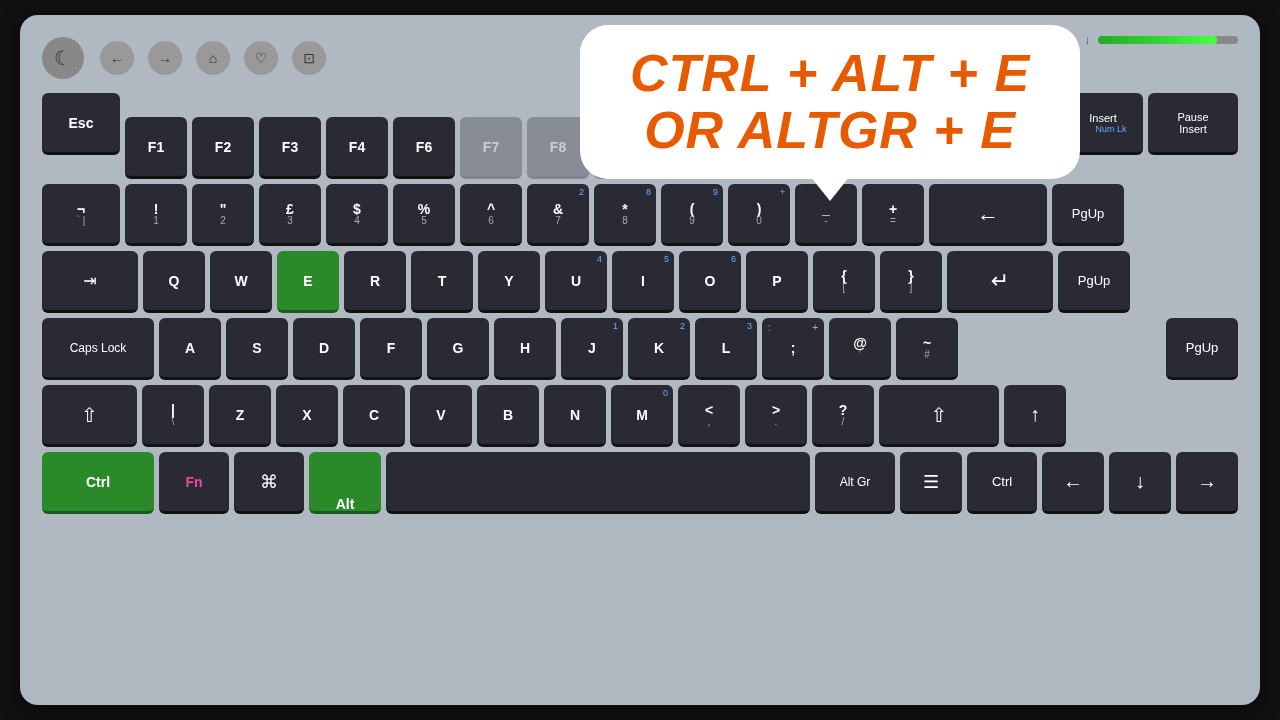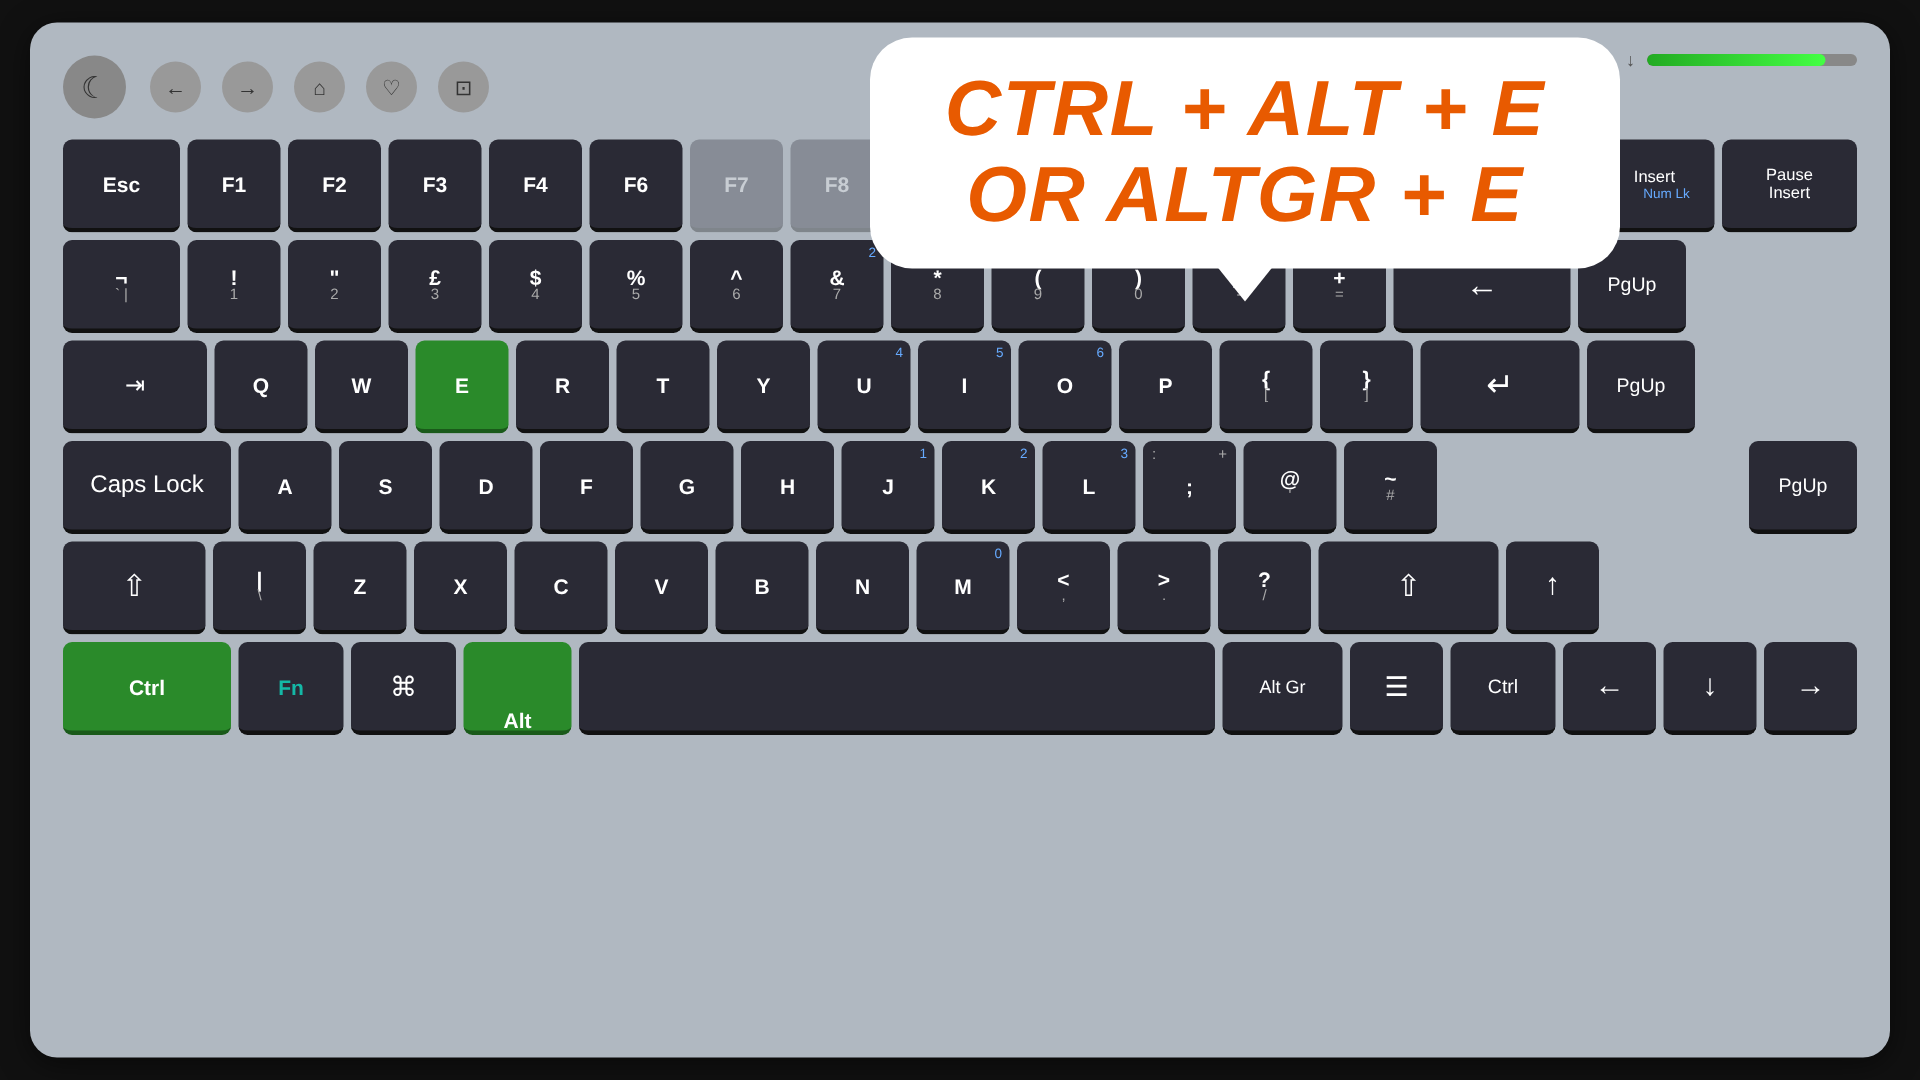--- a/index.html
+++ b/index.html
@@ -144,21 +144,21 @@
     .key .blue-label {
       font-size: 9px;
       color: #6af;
       position: absolute;
       top: 4px;
       right: 5px;
     }
 
     
     .key-esc { min-width: 78px; }
-    .key-f { min-width: 62px; }
+    .key-f { min-width: 62px; margin-top: 24px; }
     .key-backspace { min-width: 118px; }
 
     .key-tab { min-width: 94px; }
 
     .key-capslock { min-width: 110px; }
 
     .key-shift-left { min-width: 95px; }
     .key-shift-right { min-width: 106px; }
 
     .key-ctrl-left { min-width: 110px; background: #2a8a2a; border-bottom-color: #1a5a1a; }
@@ -209,21 +209,21 @@
       font-weight: 900;
       color: #e85a00;
       line-height: 1.1;
       letter-spacing: 1px;
       font-style: italic;
       text-transform: uppercase;
     }
 
     .fn-label {
       font-size: 10px;
-      color: #14b8a6;
+      color: #ec4899;
     }
   </style>
 </head>
 <body>
 
 <div class="keyboard-container">
 
   <div class="speech-bubble">
     <div class="bubble-text">Ctrl + Alt + E</div>
     <div class="bubble-text">or AltGr + E</div>
@@ -416,21 +416,21 @@
       </div>
       <div class="key" style="min-width:106px;font-size:22px;">
         <span>↵</span>
       </div>
       <div class="key" style="min-width:72px;">
         <span>PgUp</span>
       </div>
     </div>
 
     <div class="key-row">
-      <div class="key key-capslock" style="min-width:112px; font-size:16px;">
+      <div class="key key-capslock" style="min-width:112px; font-size:12px;">
         <span>Caps Lock</span>
       </div>
       <div class="key">
           <span class="main-label">A</span>
         </div>
       <div class="key">
           <span class="main-label">S</span>
         </div>
       <div class="key">
           <span class="main-label">D</span>

